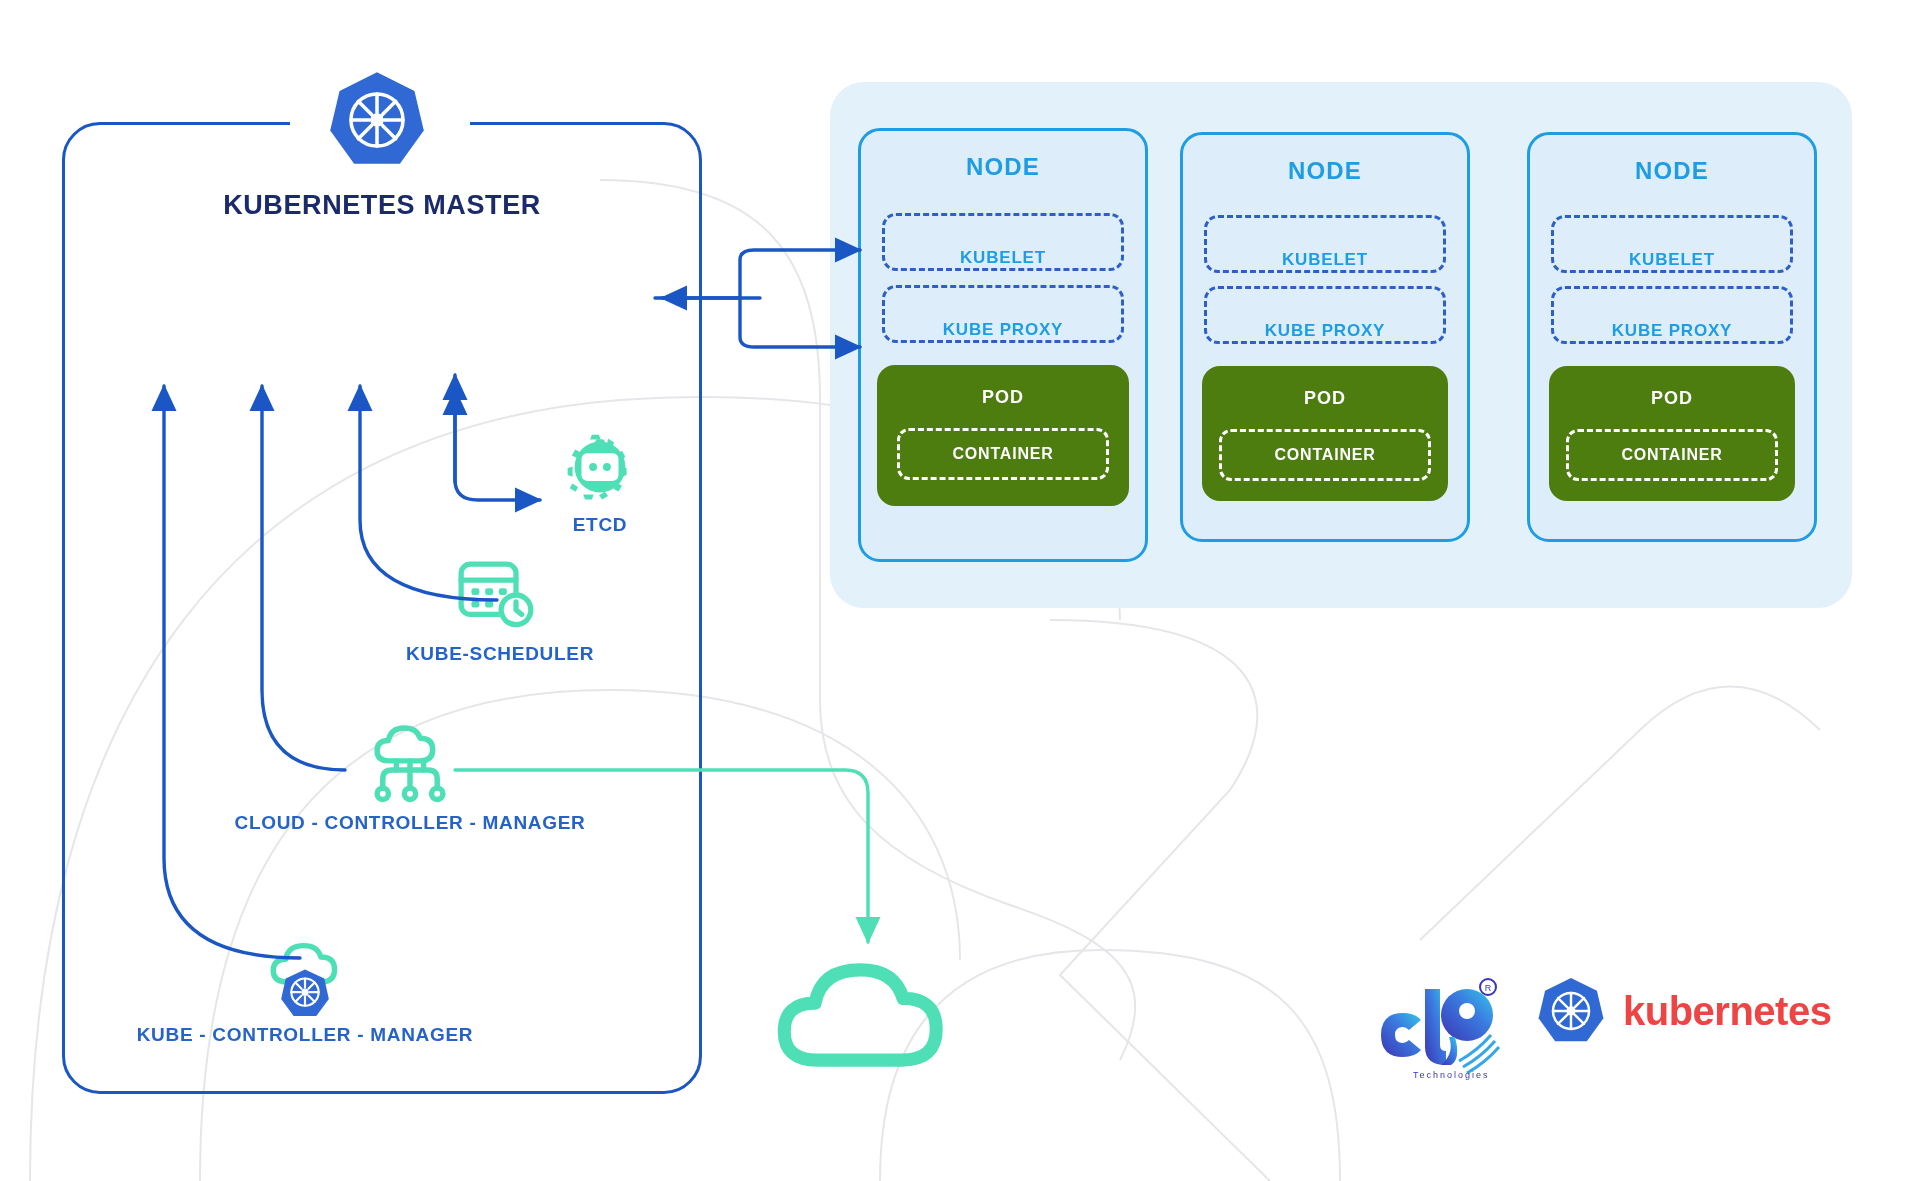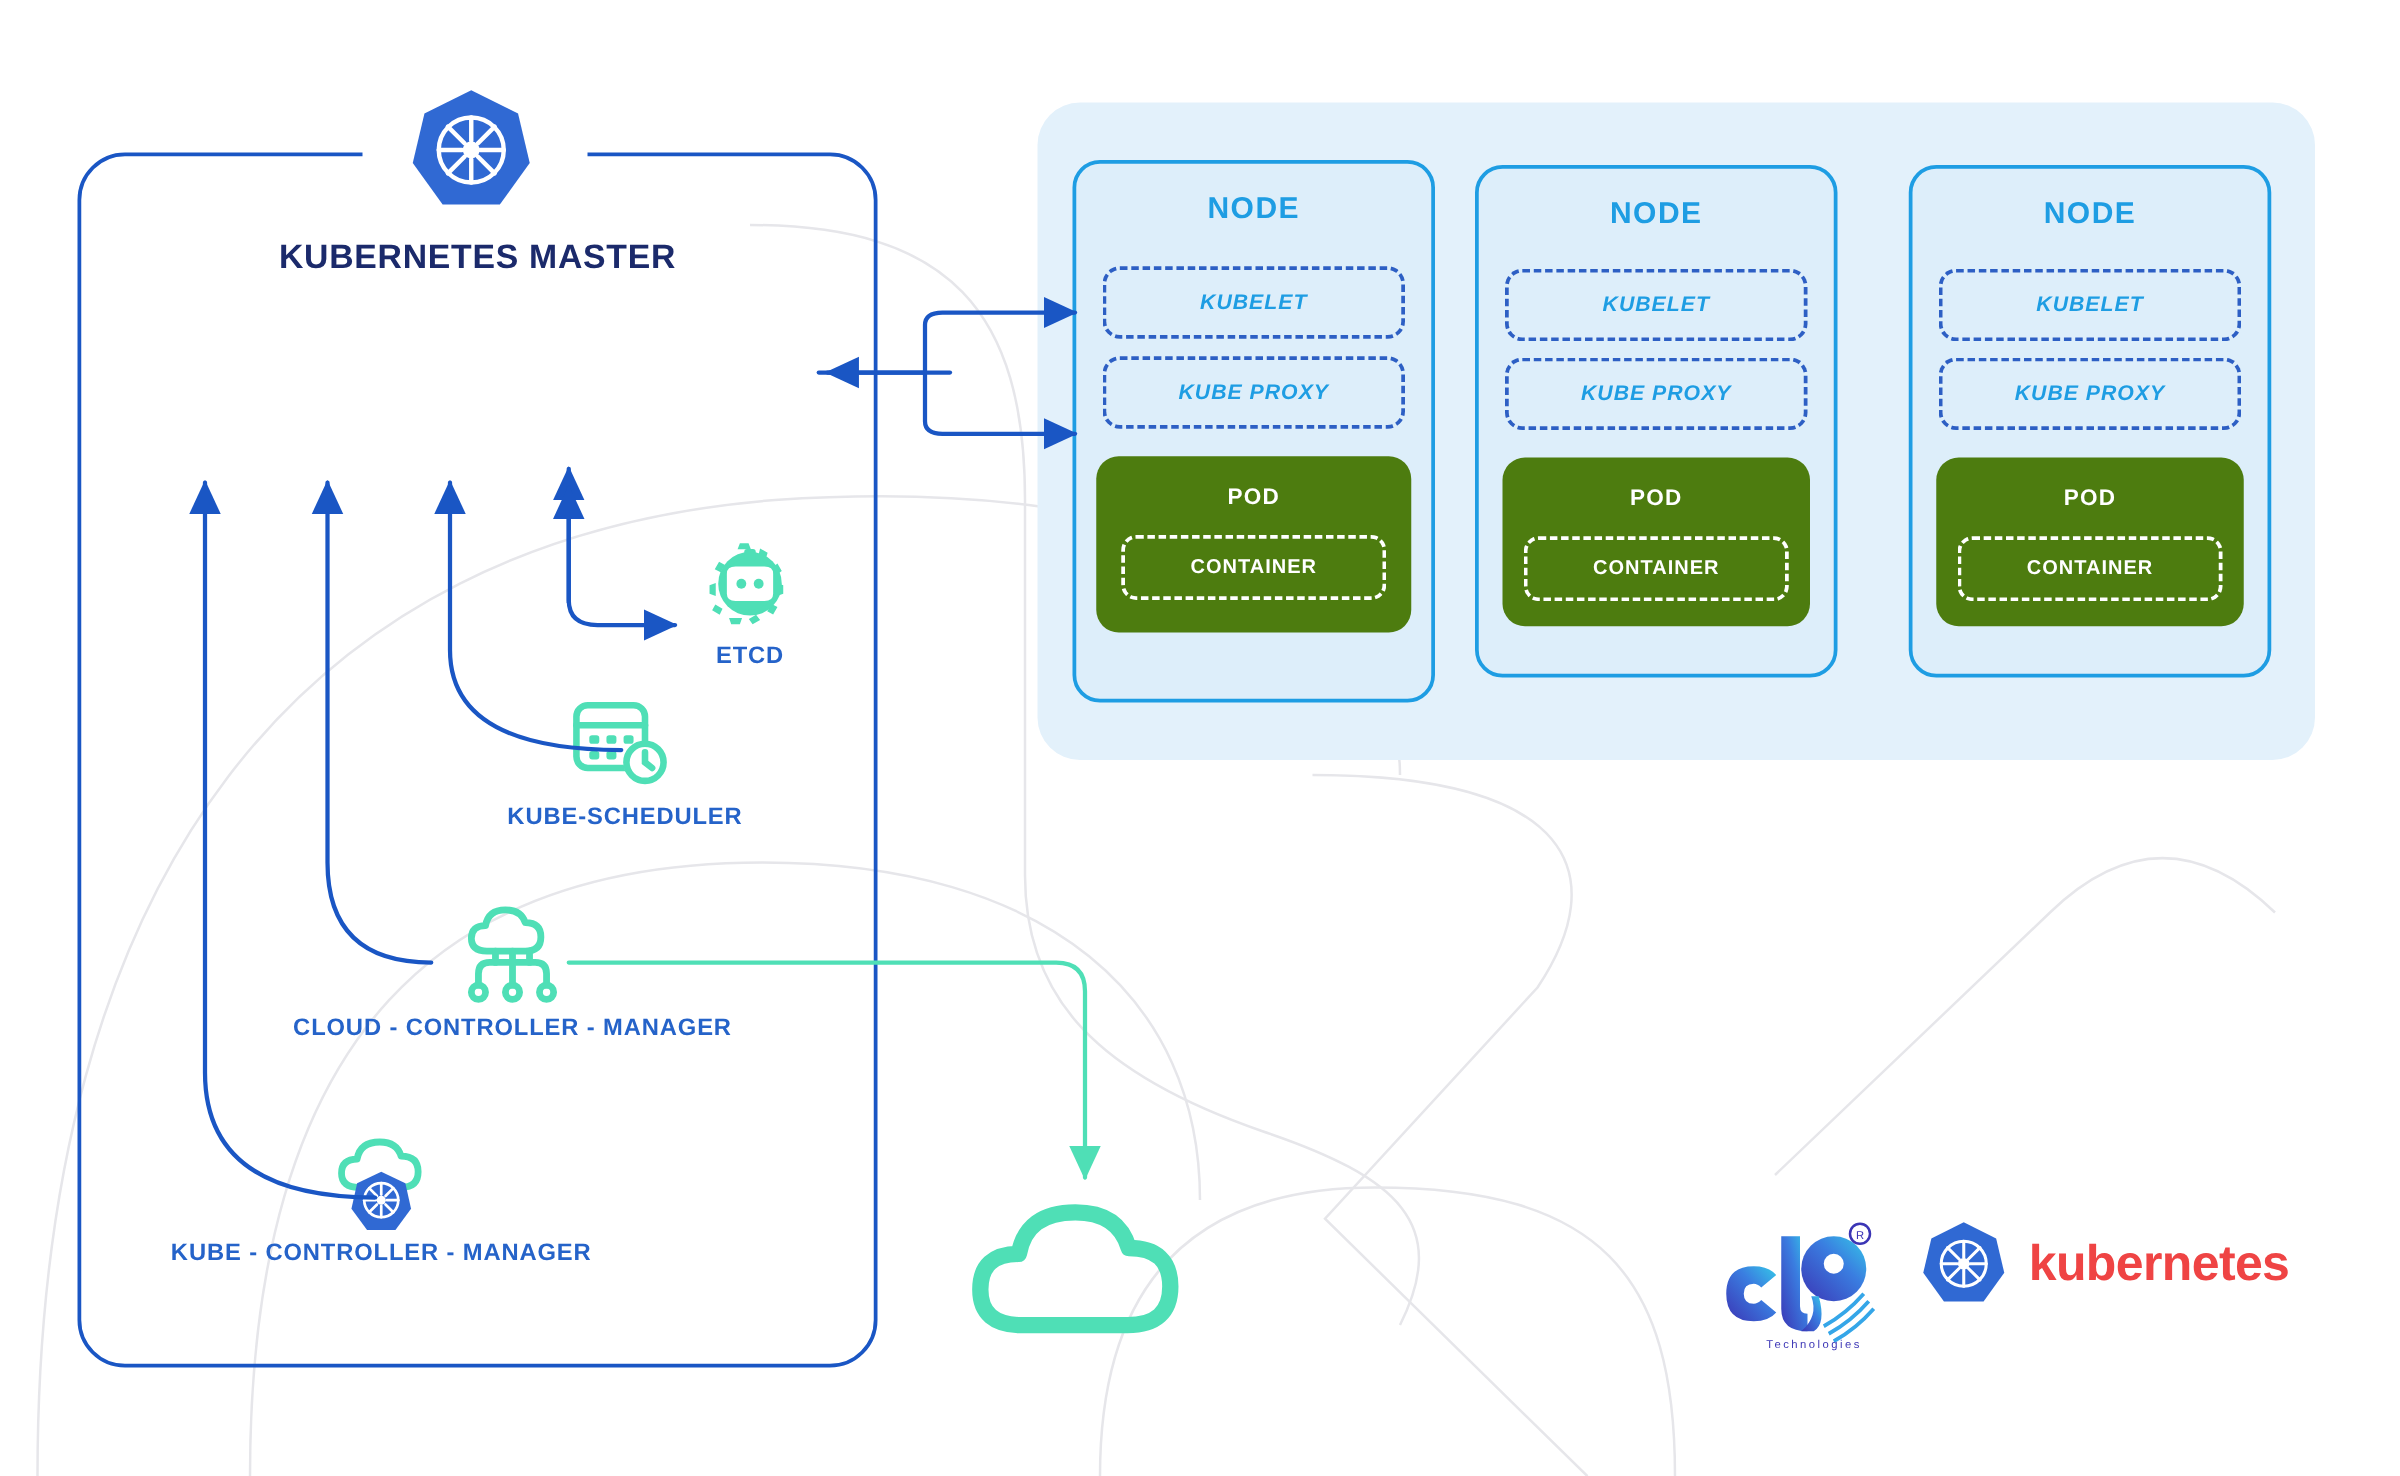--- a/index.html
+++ b/index.html
@@ -69,21 +69,21 @@
     color: #2563c9; text-align: center; white-space: nowrap;
   }
   .comp .comp-icon { display: block; margin: 0 auto; }
 
   #comp-etcd      { left: 520px; top: 430px; width: 160px; }
   #comp-etcd .comp-label { margin-top: 10px; }
   #comp-sched     { left: 330px; top: 555px; width: 340px; }
   #comp-sched .comp-label { margin-top: 8px; }
   #comp-ccm       { left: 200px; top: 720px; width: 420px; }
   #comp-ccm .comp-label { margin-top: 8px; }
-  #comp-kcm       { left: 105px; top: 900px; width: 400px; }
+  #comp-kcm       { left: 105px; top: 932px; width: 400px; }
   #comp-kcm .comp-label { margin-top: 8px; }
 
   
   .nodes-panel {
     position: absolute;
     left: 830px; top: 82px;
     width: 1022px; height: 526px;
     background: #e3f1fb;
     border-radius: 34px;
     z-index: 1;
@@ -105,21 +105,21 @@
     text-align: center;
     margin-top: 22px;
     font-size: 24px; font-weight: 700; letter-spacing: 1.2px;
     color: #1e9de3;
   }
   .dashed-box {
     margin: 0 auto;
     width: 242px; height: 58px;
     border: 3px dashed #2d5fc4;
     border-radius: 14px;
-    display: flex; align-items: center; justify-content: center; font-style: italic;
+    display: flex; align-items: flex-end; justify-content: center;
   }
   .dashed-box span {
     font-size: 17px; font-weight: 700; letter-spacing: .8px; color: #1e9de3;
   }
   #node-1 .kubelet { margin-top: 32px; }
   #node-1 .kubeproxy { margin-top: 14px; }
   #node-2 .kubelet, #node-3 .kubelet { margin-top: 30px; }
   #node-2 .kubeproxy, #node-3 .kubeproxy { margin-top: 13px; }
 
   .pod-box {

